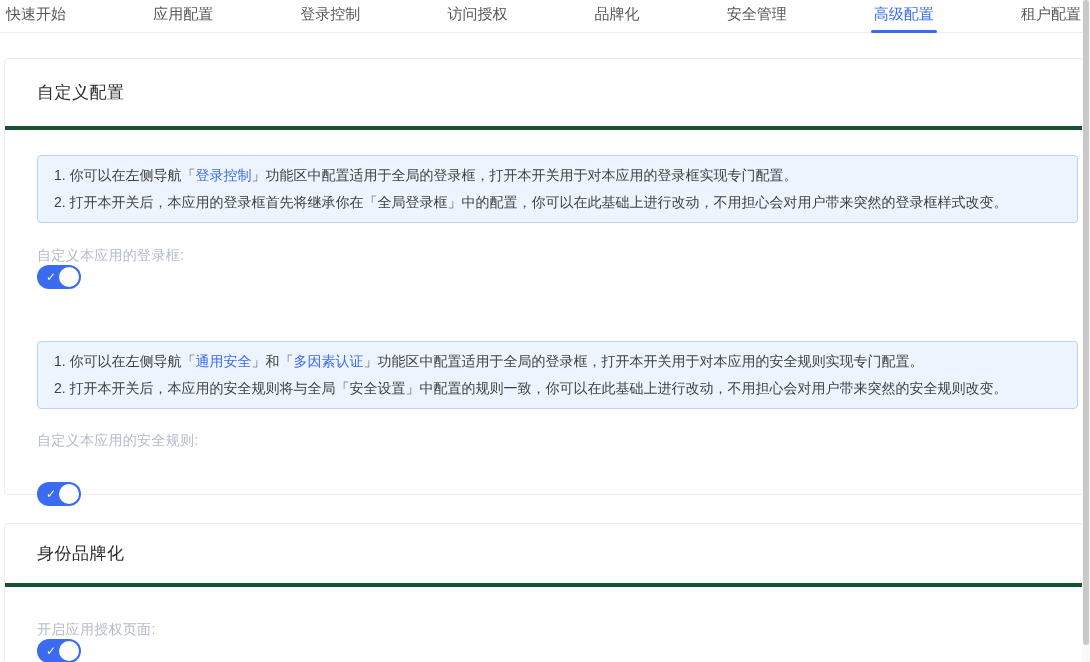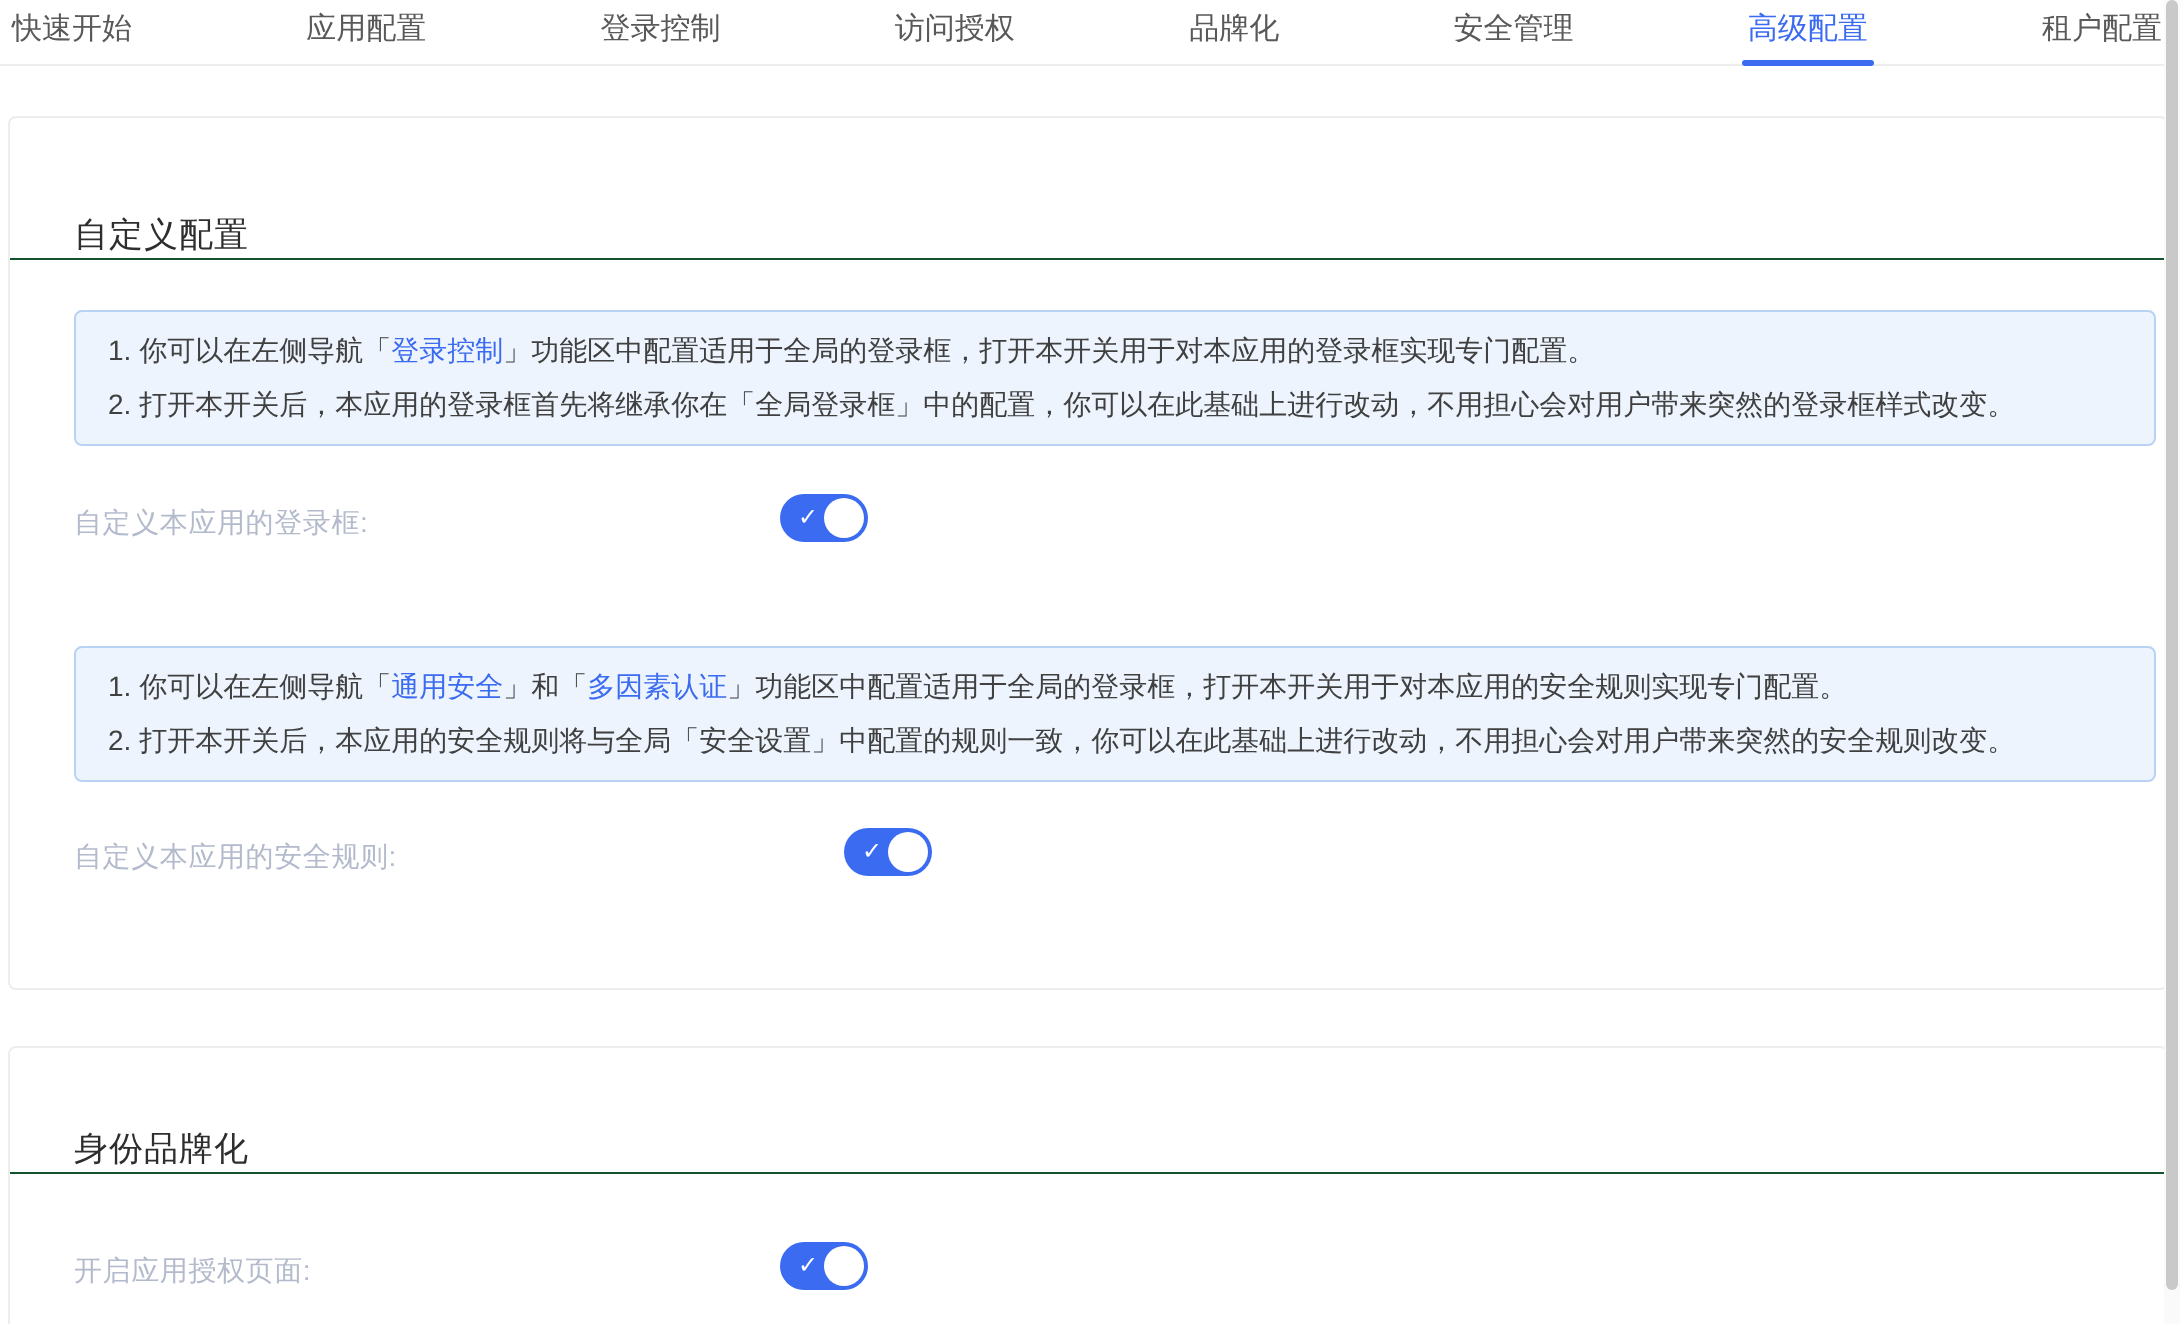--- a/index.html
+++ b/index.html
@@ -25,36 +25,36 @@
     background:#3b6bf0;border-radius:2px;
   }
   
   .card{
     position:absolute;left:4px;width:1080px;background:#fff;
     border:1px solid #ededed;border-radius:4px;box-sizing:border-box;
   }
   .card-1{top:58px;height:437px;}
   .card-2{top:523px;height:210px;}
   .card-header{
-    display:flex;align-items:flex-end;padding-left:32px;
-    border-bottom:1px solid #14532d;box-sizing:border-box;
+    display:flex;align-items:center;padding-left:32px;
+    border-bottom:4px solid #14532d;box-sizing:border-box;
   }
   .card-1 .card-header{height:71px;}
   .card-2 .card-header{height:63px;}
   .card-title{font-size:17px;color:#2e2e2e;font-weight:500;letter-spacing:.5px;}
   .card-body{padding:25px 5px 0 32px;}
   
   .info-box{
     background:#edf4fe;border:1px solid #b9d3f5;border-radius:4px;
     padding:6px 16px;font-size:14px;color:#404040;line-height:27px;
   }
   .info-line{margin:0;white-space:nowrap;overflow:hidden;}
   .inline-link{color:#3b6bf0;text-decoration:none;cursor:pointer;}
   
-  .setting-row{display:flex;align-items:flex-end;}
+  .setting-row{display:flex;align-items:flex-start;flex-direction:column;}
   .row-1{margin:24px 0 52px;}
   .row-2{margin-top:23px;gap:32px;}
   .row-3{margin-top:34px;margin-left:32px;}
   .row-label{
     width:353px;font-size:14px;color:#b3bacc;letter-spacing:.3px;
   }
   .toggle{
     position:relative;width:44px;height:24px;border-radius:12px;
     background:#3b6bf0;cursor:pointer;flex:0 0 auto;
   }

